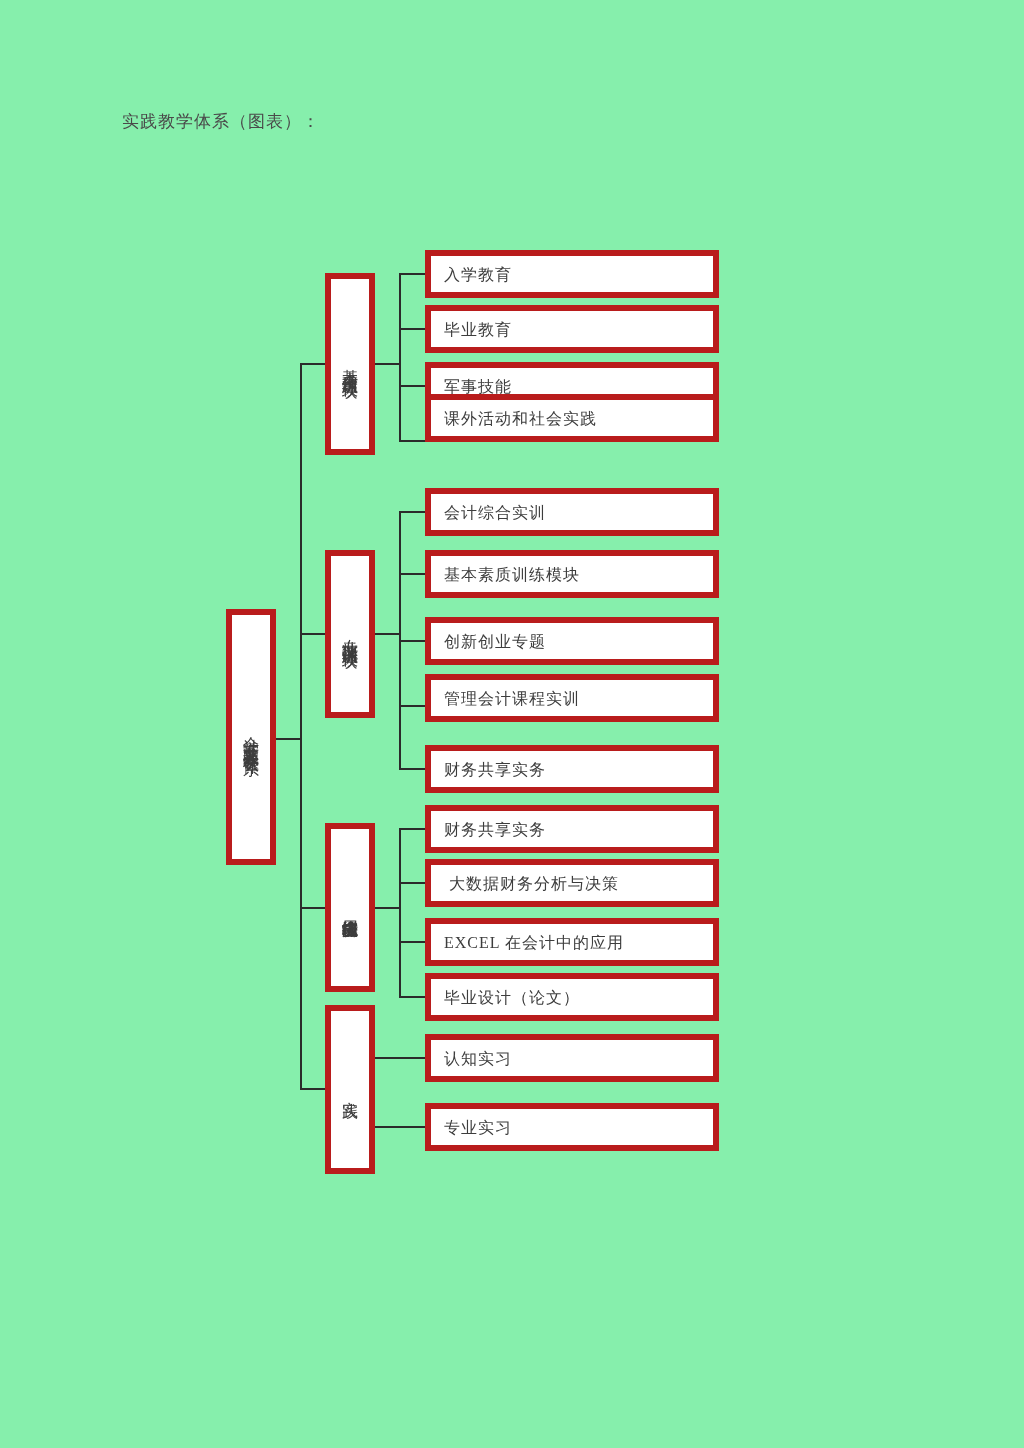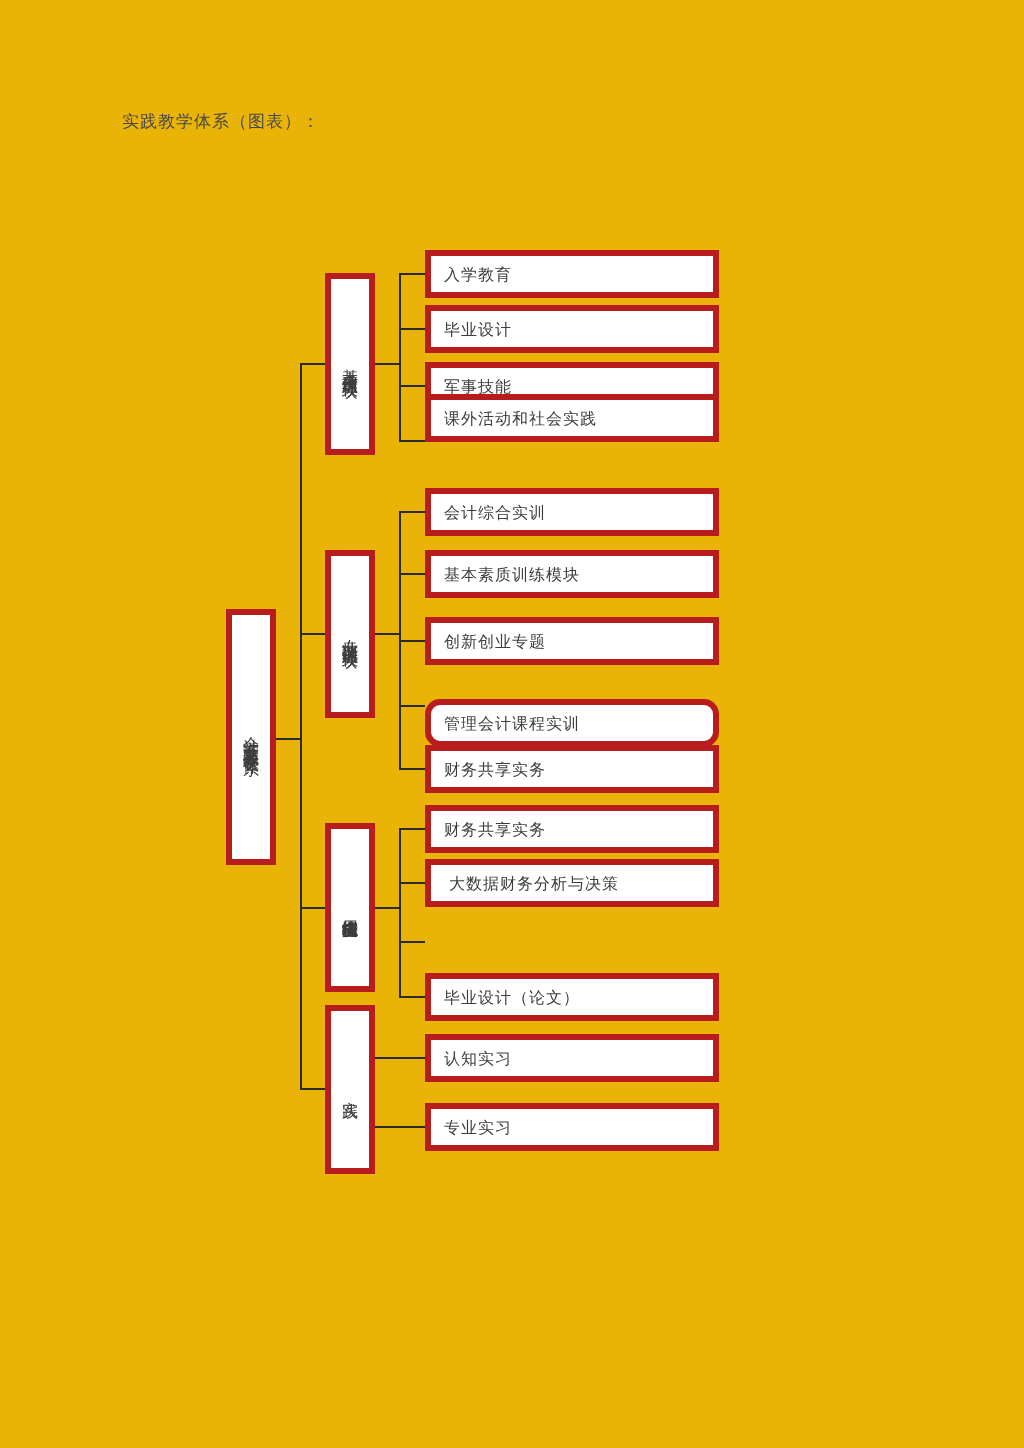--- a/index.html
+++ b/index.html
@@ -1,17 +1,17 @@
 <!DOCTYPE html>
 <html><head>
 <meta charset="utf-8">
 <style>
   html, body { margin:0; padding:0; background:#ffffff; }
   .page {
-    position:relative; width:1024px; height:1448px; background:#eab308;
+    position:relative; width:1024px; height:1448px; background:#86efac;
     font-family:"Liberation Serif", serif; color:#3a3a3a; overflow:hidden;
   }
   .title {
     position:absolute; left:122px; top:110px;
     font-size:17px; letter-spacing:1px; color:#4a4a4a; white-space:nowrap;
   }
   .box {
     position:absolute; box-sizing:border-box;
     border:6px solid #b91c1c; background:#ffffff; color:#3d3d3d;
   }
@@ -89,50 +89,53 @@
     <span>综合技能应用训练模块</span>
   </div>
   <div class="box vbox mod4">
     <span>实践</span>
   </div>
 
   <div class="box leaf" style="left:425px; top:250px;">
     <span>入学教育</span>
   </div>
   <div class="box leaf" style="left:425px; top:305px;">
-    <span>毕业设计</span>
+    <span>毕业教育</span>
   </div>
   <div class="box leaf" style="left:425px; top:362px;">
     <span>军事技能</span>
   </div>
   <div class="box leaf" style="left:425px; top:394px;">
     <span>课外活动和社会实践</span>
   </div>
 
   <div class="box leaf" style="left:425px; top:488px;">
     <span>会计综合实训</span>
   </div>
   <div class="box leaf" style="left:425px; top:550px;">
     <span>基本素质训练模块</span>
   </div>
   <div class="box leaf" style="left:425px; top:617px;">
     <span>创新创业专题</span>
   </div>
-  <div class="box leaf" style="left:425px; top:699px;border-radius:15px;">
+  <div class="box leaf" style="left:425px; top:674px;">
     <span>管理会计课程实训</span>
   </div>
   <div class="box leaf" style="left:425px; top:745px;">
     <span>财务共享实务</span>
   </div>
 
   <div class="box leaf" style="left:425px; top:805px;">
     <span>财务共享实务</span>
   </div>
   <div class="box leaf" style="left:425px; top:859px;padding-left:18px;">
     <span>大数据财务分析与决策</span>
+  </div>
+  <div class="box leaf" style="left:425px; top:918px;">
+    <span>EXCEL 在会计中的应用</span>
   </div>
   <div class="box leaf" style="left:425px; top:973px;">
     <span>毕业设计（论文）</span>
   </div>
 
   <div class="box leaf" style="left:425px; top:1034px;">
     <span>认知实习</span>
   </div>
   <div class="box leaf" style="left:425px; top:1103px;">
     <span>专业实习</span>

